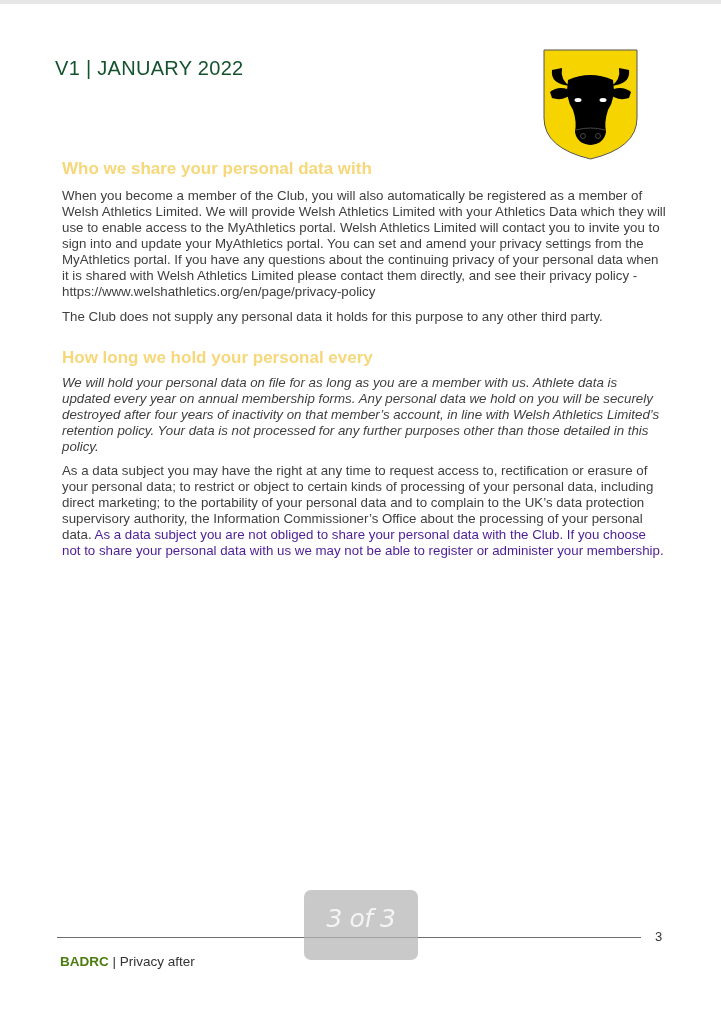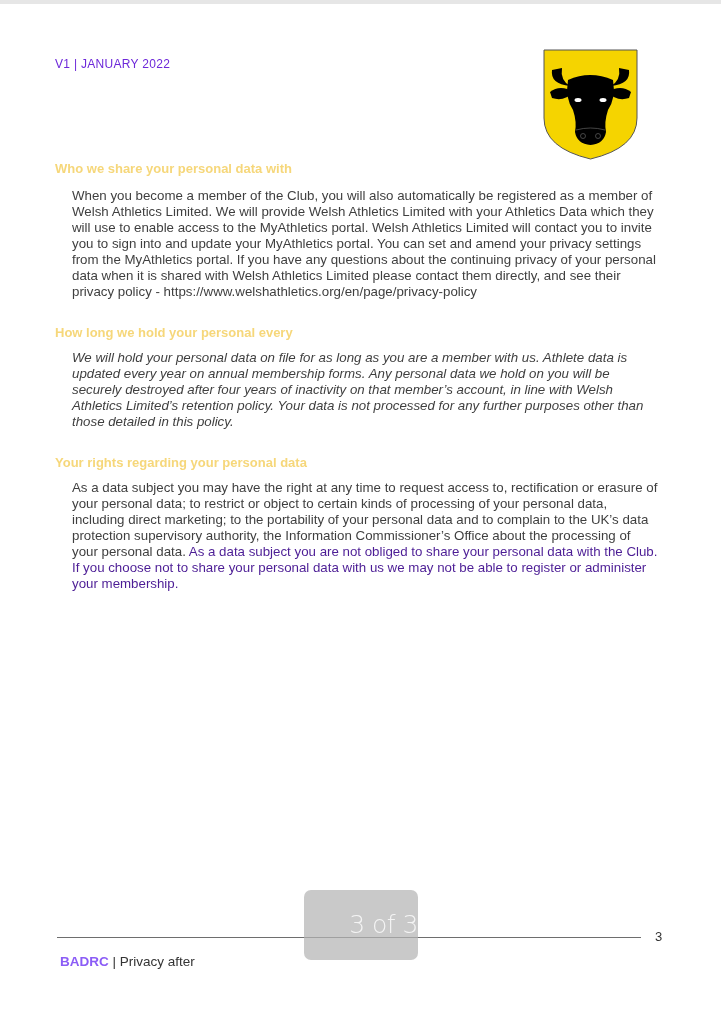--- a/index.html
+++ b/index.html
@@ -19,49 +19,49 @@
       position: absolute;
       left: 0; top: 0;
       width: 721px;
       height: 4px;
       background: #e6e6e6;
     }
     .version {
       position: absolute;
       left: 55px;
       top: 57px;
-      font-size: 12px;
-      color: #6d28d9;
+      font-size: 20px;
+      color: #14532d;
       letter-spacing: 0.3px;
     }
     .crest {
       position: absolute;
       left: 542px;
       top: 48px;
       width: 97px;
       height: 113px;
     }
     .content {
       position: absolute;
       left: 55px;
       top: 160px;
       width: 620px;
     }
     .heading {
       font-weight: bold;
-      font-size: 13px;
+      font-size: 17px;
       color: #f6d77a;
-      margin: 0;
+      margin: 7px;
       line-height: 18px;
     }
     .para {
       font-size: 13.3px;
       line-height: 16px;
       color: #3f3f3f;
-      margin: 17px;
+      margin: 7px;
     }
     .para .strong-dark {
       color: #4c1d95;
     }
     .sec1-heading { margin-top: 0px; }
     .sec1-body { margin-top: 10px; }
     .sec1-extra { margin-top: 9px; }
     .sec2-heading { margin-top: 24px; }
     .sec2-body { margin-top: 8px; font-style: italic; }
     .sec3-heading { margin-top: 24px; }
@@ -83,35 +83,36 @@
       color: #333333;
     }
     .footer-label {
       position: absolute;
       left: 60px;
       top: 954px;
       font-size: 13.5px;
       color: #333333;
     }
     .footer-label b {
-      color: #8b5cf6;
+      color: #4d7c0f;
     }
     .page-indicator {
       position: absolute;
       left: 304px;
       top: 890px;
       width: 114px;
       height: 70px;
       border-radius: 7px;
       background: rgba(180,180,180,0.72);
       display: flex;
       align-items: flex-end;
-      justify-content: flex-end;
+      justify-content: center;
       box-sizing: border-box;
-      padding-bottom: 21px;
+      padding-bottom: 27px;
+      font-style: italic;
     }
     .page-indicator span {
       color: #f4f4f4;
       font-size: 25px;
       font-family: "DejaVu Sans", sans-serif;
       font-weight: 200;
       letter-spacing: -0.5px;
     }
   </style>
 </head>
@@ -139,29 +140,29 @@
     <circle cx="41" cy="88" r="2.5" fill="none" stroke="#555" stroke-width="0.8"></circle>
     <circle cx="56" cy="88" r="2.5" fill="none" stroke="#555" stroke-width="0.8"></circle>
     <path d="M34 82 Q48.5 78 63 82" fill="none" stroke="#555" stroke-width="0.8"></path>
   </svg>
 </div>
 
 <div class="content">
   <section>
     <h2 class="heading sec1-heading">Who we share your personal data with</h2>
     <p class="para sec1-body">When you become a member of the Club, you will also automatically be registered as a member of Welsh Athletics Limited. We will provide Welsh Athletics Limited with your Athletics Data which they will use to enable access to the MyAthletics portal. Welsh Athletics Limited will contact you to invite you to sign into and update your MyAthletics portal. You can set and amend your privacy settings from the MyAthletics portal. If you have any questions about the continuing privacy of your personal data when it is shared with Welsh Athletics Limited please contact them directly, and see their privacy policy - https://www.welshathletics.org/en/page/privacy-policy</p>
+    <p class="para sec1-extra">The Club does not supply any personal data it holds for this purpose to any other third party.</p>
   </section>
 
   <section>
     <h2 class="heading sec2-heading">How long we hold your personal every</h2>
     <p class="para sec2-body">We will hold your personal data on file for as long as you are a member with us. Athlete data is updated every year on annual membership forms. Any personal data we hold on you will be securely destroyed after four years of inactivity on that member’s account, in line with Welsh Athletics Limited’s retention policy. Your data is not processed for any further purposes other than those detailed in this policy.</p>
   </section>
 
   <section>
-    <h2 class="heading sec3-heading">Your rights regarding your personal data</h2>
     <p class="para sec3-body"><span>As a data subject you may have the right at any time to request access to, rectification or erasure of your personal data; to restrict or object to certain kinds of processing of your personal data, including direct marketing; to the portability of your personal data and to complain to the UK’s data protection supervisory authority, the Information Commissioner’s Office about the processing of your personal data.</span><span class="strong-dark"> As a data subject you are not obliged to share your personal data with the Club. If you choose not to share your personal data with us we may not be able to register or administer your membership.</span></p>
   </section>
 </div>
 
 <div class="footer-rule"></div>
 <div class="footer-pagenum">3</div>
 <div class="footer-label"><b>BADRC</b><span> | </span><span>Privacy after</span></div>
 
 <div class="page-indicator">
   <span>3 of 3</span>

